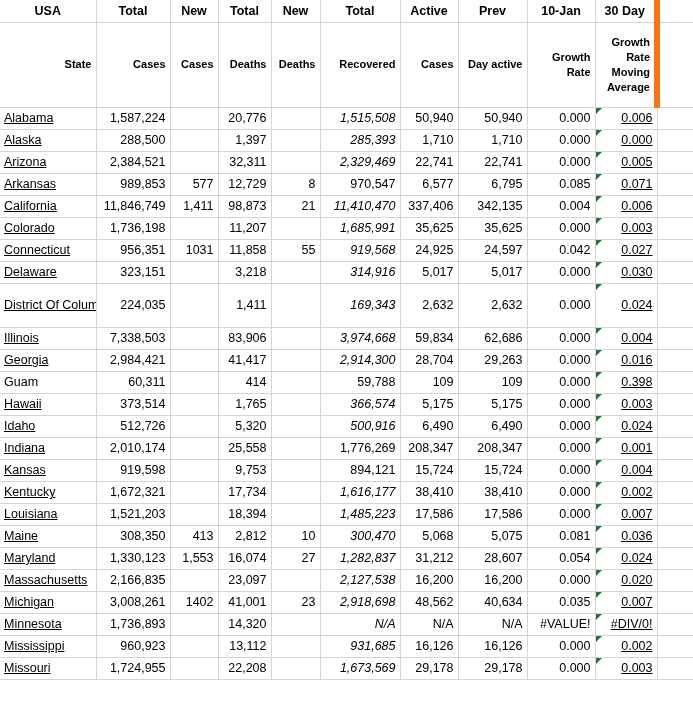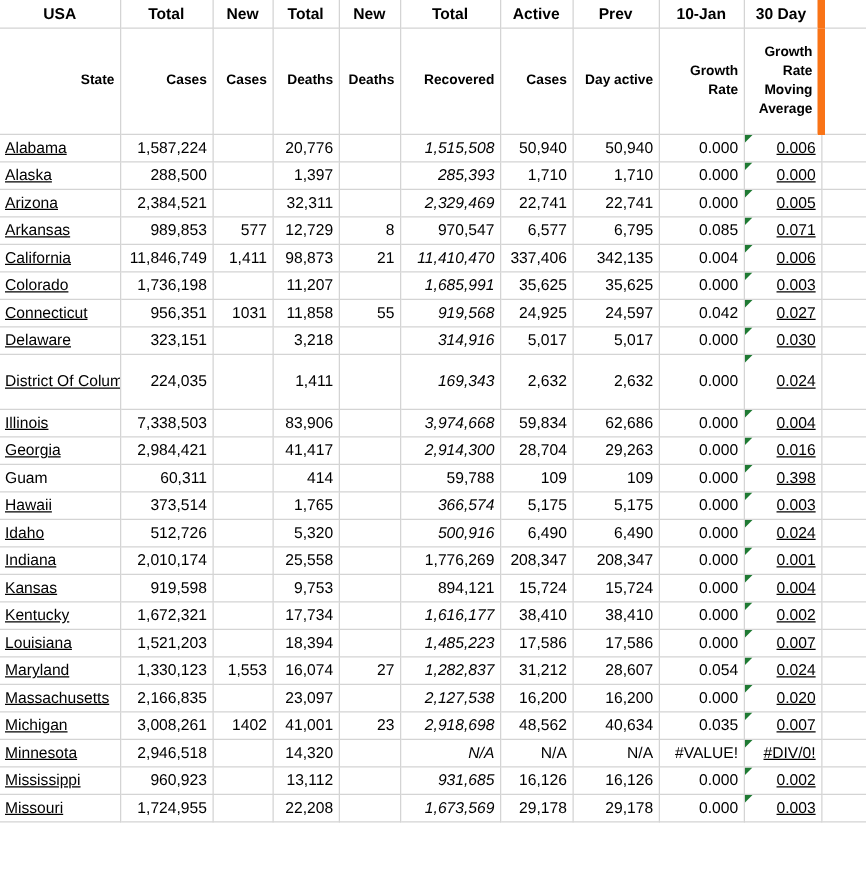--- a/index.html
+++ b/index.html
@@ -384,20 +384,33 @@
           <td class="num">18,394</td>
           <td class="num"></td>
           <td class="num ital">1,485,223</td>
           <td class="num">17,586</td>
           <td class="num">17,586</td>
           <td class="plain">0.000</td>
           <td class="plain cmt thickR">0.007</td>
           <td class="tail"></td>
         </tr>
         <tr>
+          <td class="state"><span class="lnk">Maine</span></td>
+          <td class="num">308,350</td>
+          <td class="num">413</td>
+          <td class="num">2,812</td>
+          <td class="num">10</td>
+          <td class="num ital">300,470</td>
+          <td class="num">5,068</td>
+          <td class="num">5,075</td>
+          <td class="plain">0.081</td>
+          <td class="plain cmt thickR">0.036</td>
+          <td class="tail"></td>
+        </tr>
+        <tr>
           <td class="state"><span class="lnk">Maryland</span></td>
           <td class="num">1,330,123</td>
           <td class="num">1,553</td>
           <td class="num">16,074</td>
           <td class="num">27</td>
           <td class="num ital">1,282,837</td>
           <td class="num">31,212</td>
           <td class="num">28,607</td>
           <td class="plain">0.054</td>
           <td class="plain cmt thickR">0.024</td>
@@ -424,21 +437,21 @@
           <td class="num">23</td>
           <td class="num ital">2,918,698</td>
           <td class="num">48,562</td>
           <td class="num">40,634</td>
           <td class="plain">0.035</td>
           <td class="plain cmt thickR">0.007</td>
           <td class="tail"></td>
         </tr>
         <tr>
           <td class="state"><span class="lnk">Minnesota</span></td>
-          <td class="num">2,946,518</td>
+          <td class="num">1,736,893</td>
           <td class="num"></td>
           <td class="num">14,320</td>
           <td class="num"></td>
           <td class="num ital">N/A</td>
           <td class="num">N/A</td>
           <td class="num">N/A</td>
           <td class="plain">#VALUE!</td>
           <td class="plain cmt thickR">#DIV/0!</td>
           <td class="tail"></td>
         </tr>

